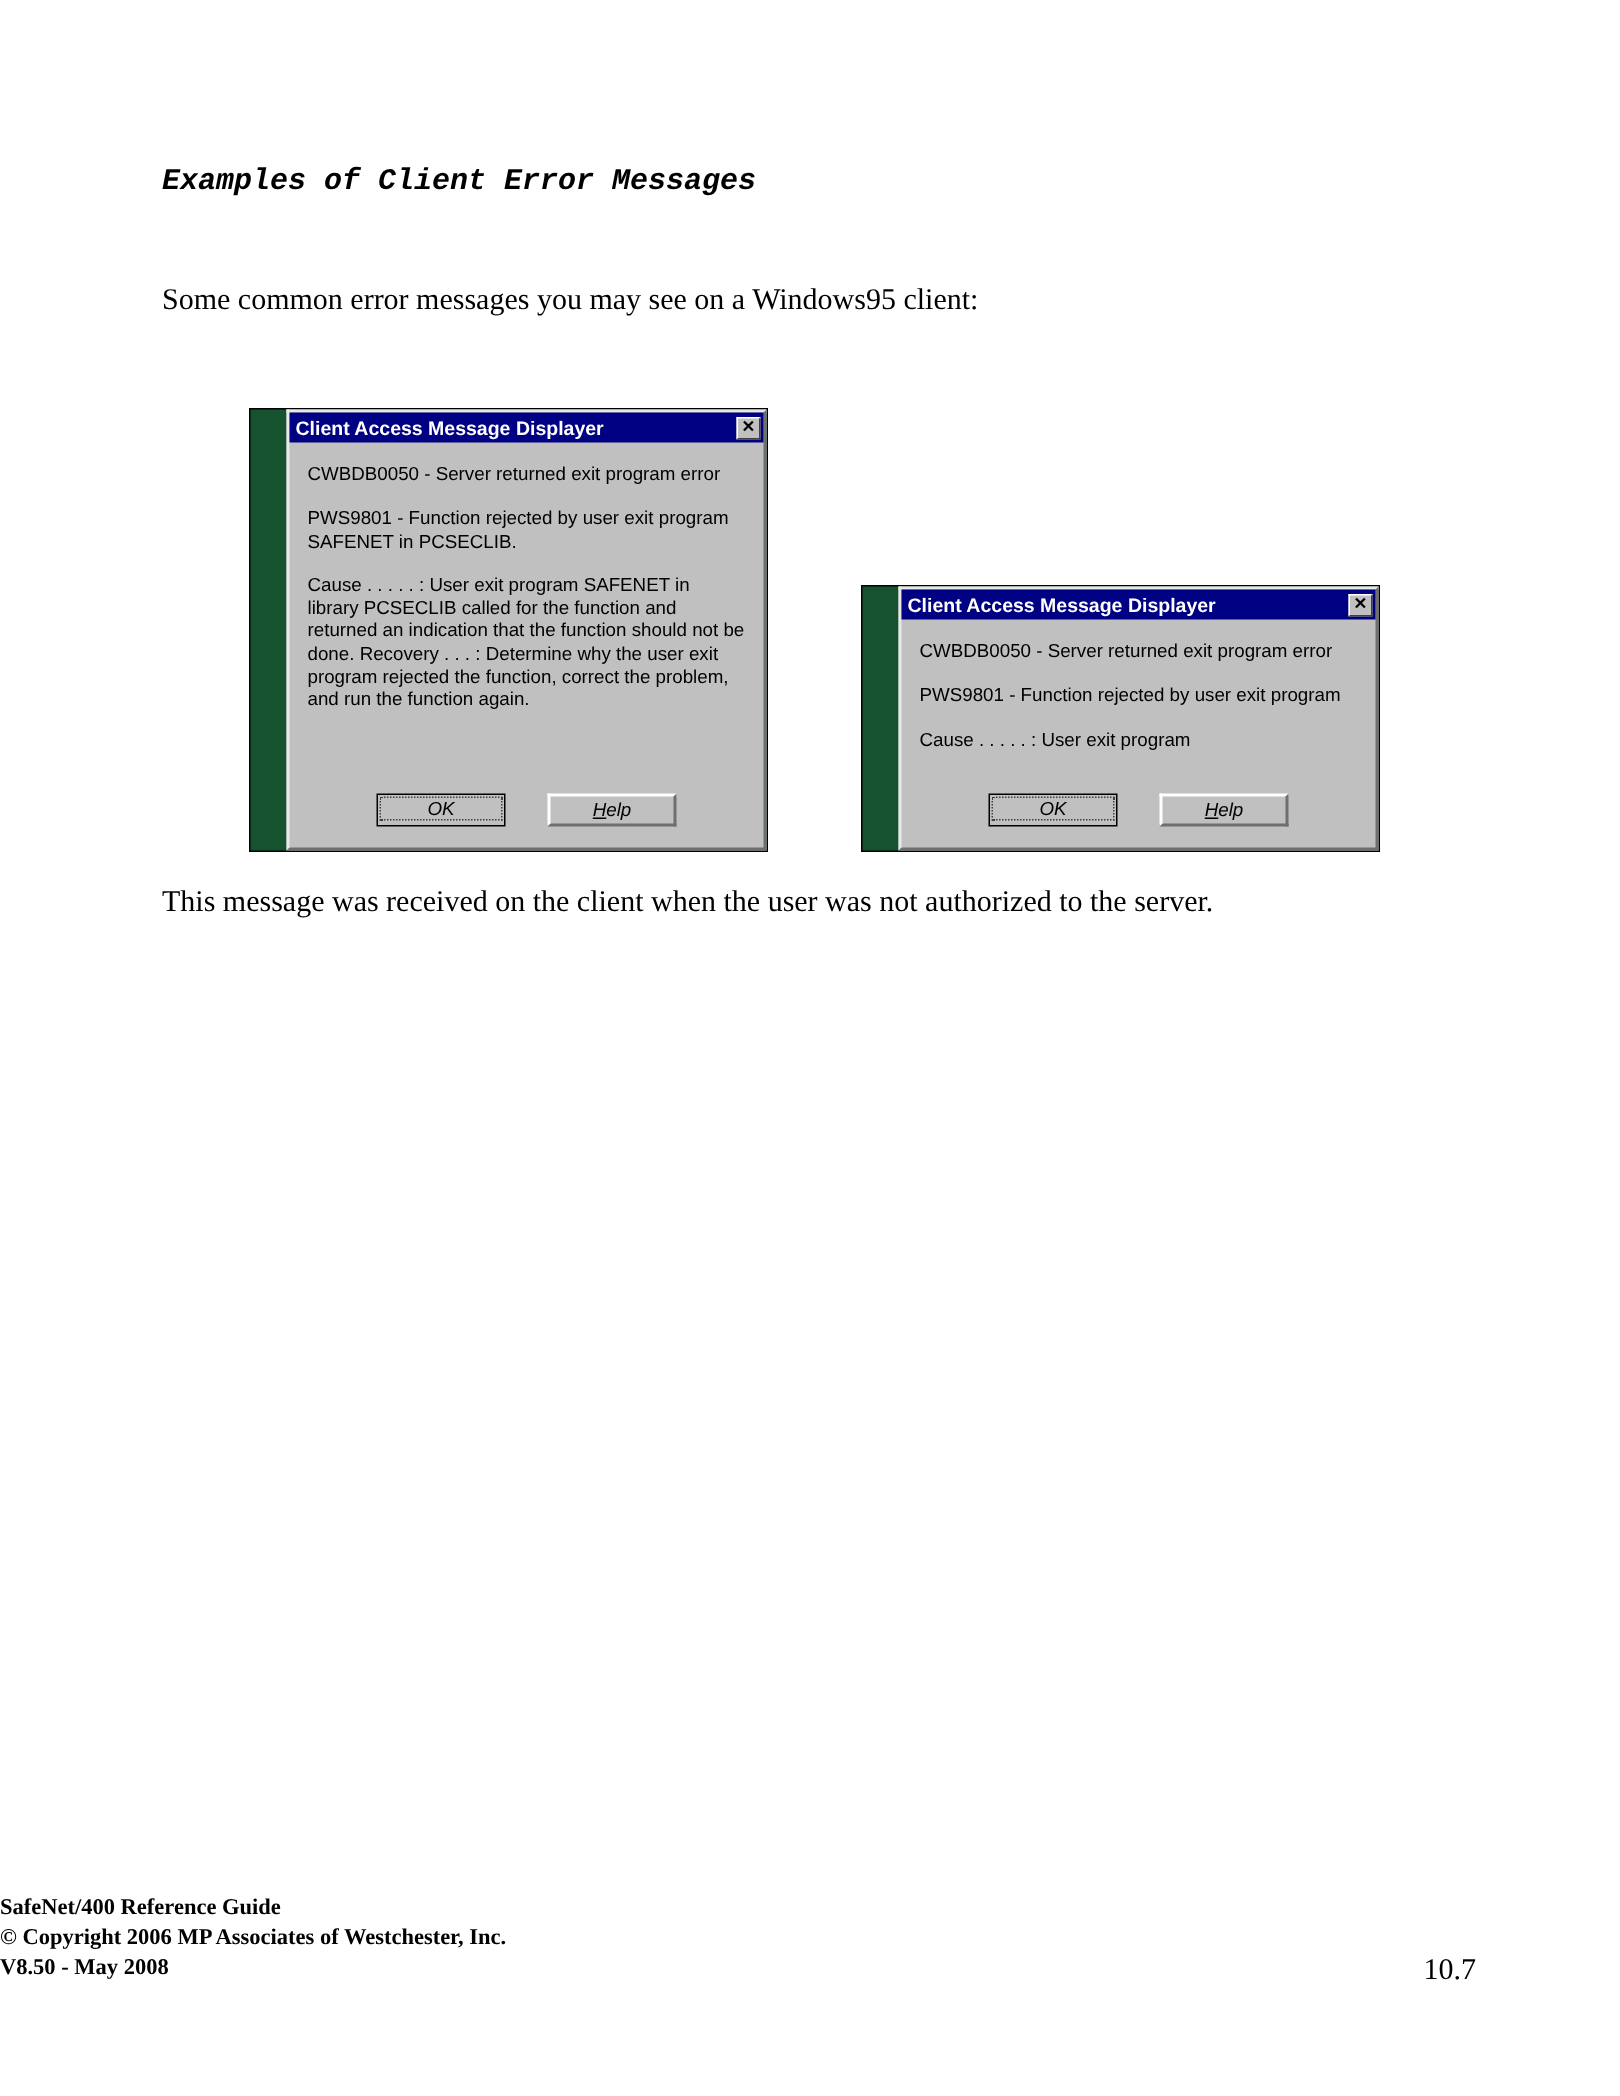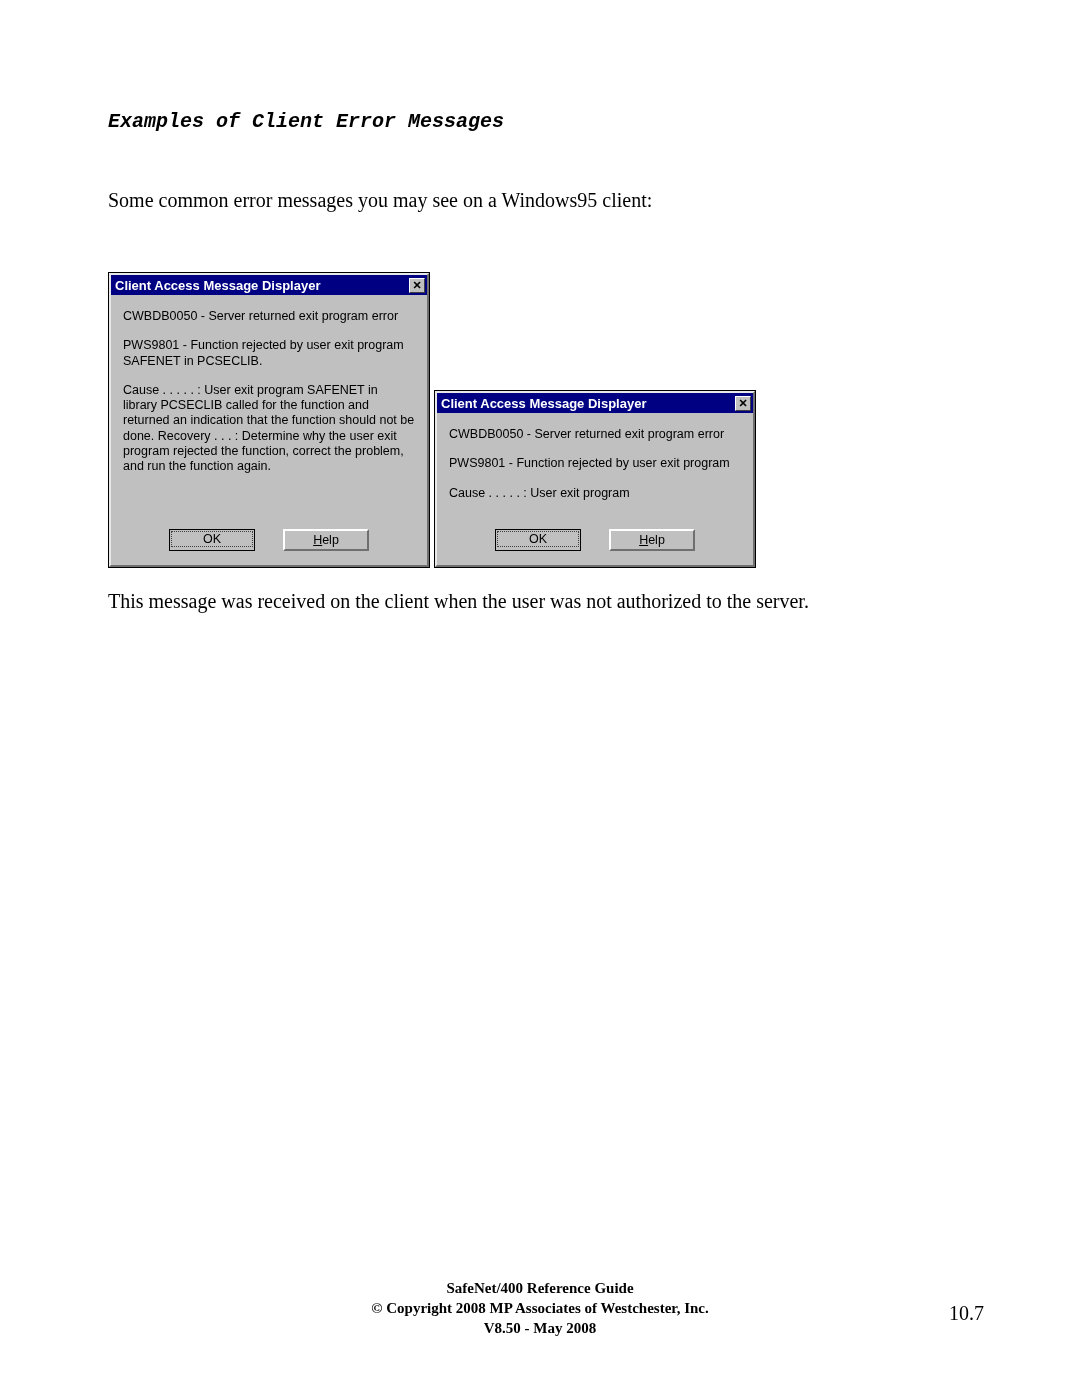--- a/index.html
+++ b/index.html
@@ -29,23 +29,25 @@
   .body-text {
     font-size: 20px;
     line-height: 1.35;
     margin: 0 0 58px 0;
   }
   .body-text.second { margin-top: 42px; margin-bottom: 96px; }
   .body-text.third  { margin-top: 20px; margin-bottom: 0; }
 
   
   .dialog-outer {
+    margin-left: 58px;
     border: 1px solid #000;
     display: inline-block;
     background: #14532d;
+    padding-left: 24px;
   }
   .dialog-frame {
     border-top: 2px solid #e8e8e8;
     border-left: 2px solid #e8e8e8;
     border-right: 2px solid #6f6f6f;
     border-bottom: 2px solid #6f6f6f;
     background: #c0c0c0;
   }
   .dialog1 .dialog-frame { width: 320px; }
   .dialog2 .dialog-frame { width: 320px; }
@@ -96,20 +98,21 @@
     padding: 4px 0 14px 0;
   }
   .win-btn {
     width: 86px; height: 22px;
     background: #c0c0c0;
     font-family: Arial, Helvetica, sans-serif;
     font-size: 12.5px;
     text-align: center;
     line-height: 18px;
     position: relative;
+    font-style: italic;
   }
   .win-btn.default {
     border: 1px solid #000;
   }
   .win-btn.default .inner {
     border: 1px dotted #404040;
     margin: 1px;
     height: 16px;
     line-height: 15px;
   }
@@ -117,23 +120,23 @@
     border-top: 2px solid #fff;
     border-left: 2px solid #fff;
     border-right: 2px solid #6f6f6f;
     border-bottom: 2px solid #6f6f6f;
   }
   .underline-first::first-letter { text-decoration: underline; }
 
   
   .footer {
     position: absolute;
-    bottom: 58px;
+    bottom: 74px;
     left: 0; right: 0;
-    text-align: center;
+    text-align: left;
     line-height: 1.35;
   }
   .footer-center {
     display: inline-block;
     font-size: 15px;
     font-weight: bold;
   }
   .footer-copy::before { content: "\00A9\00A0"; }
   .page-num {
     position: absolute;
@@ -197,19 +200,19 @@
       </div>
     </div>
   </div>
 
   <p class="body-text third">This message was received on the client when the user was not authorized to the server.</p>
 
   
   <div class="footer">
     <div class="footer-center">
       <div>SafeNet/400 Reference Guide</div>
-      <div class="footer-copy">Copyright 2008 MP Associates of Westchester, Inc.</div>
+      <div class="footer-copy">Copyright 2006 MP Associates of Westchester, Inc.</div>
       <div>V8.50  -  May 2008</div>
     </div>
   </div>
   <div class="page-num">10.7</div>
 
 </div>
 
 </body></html>

